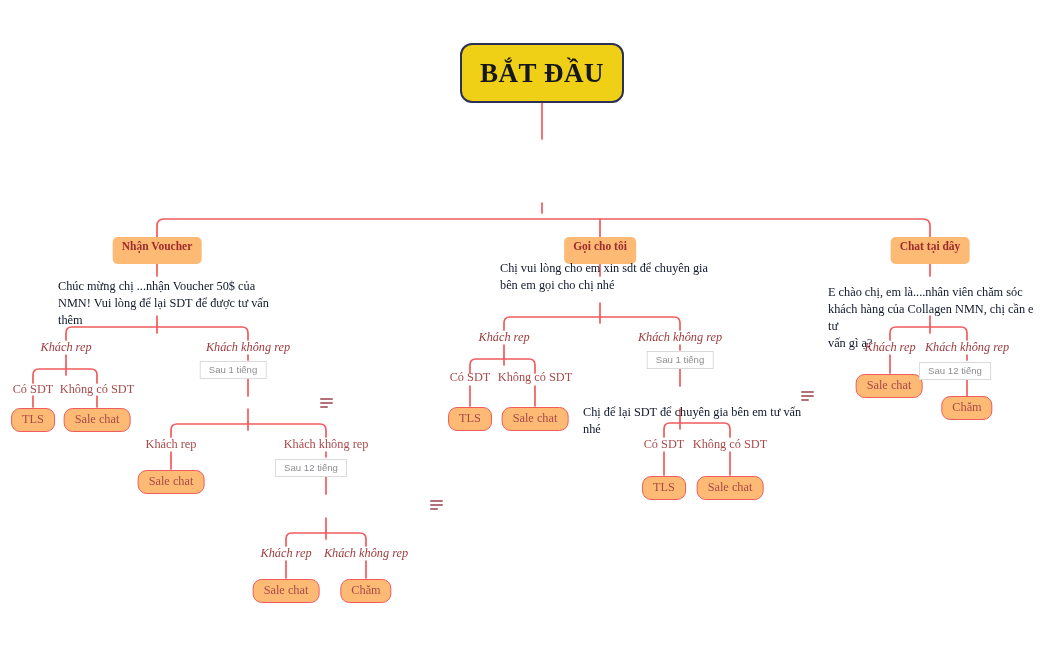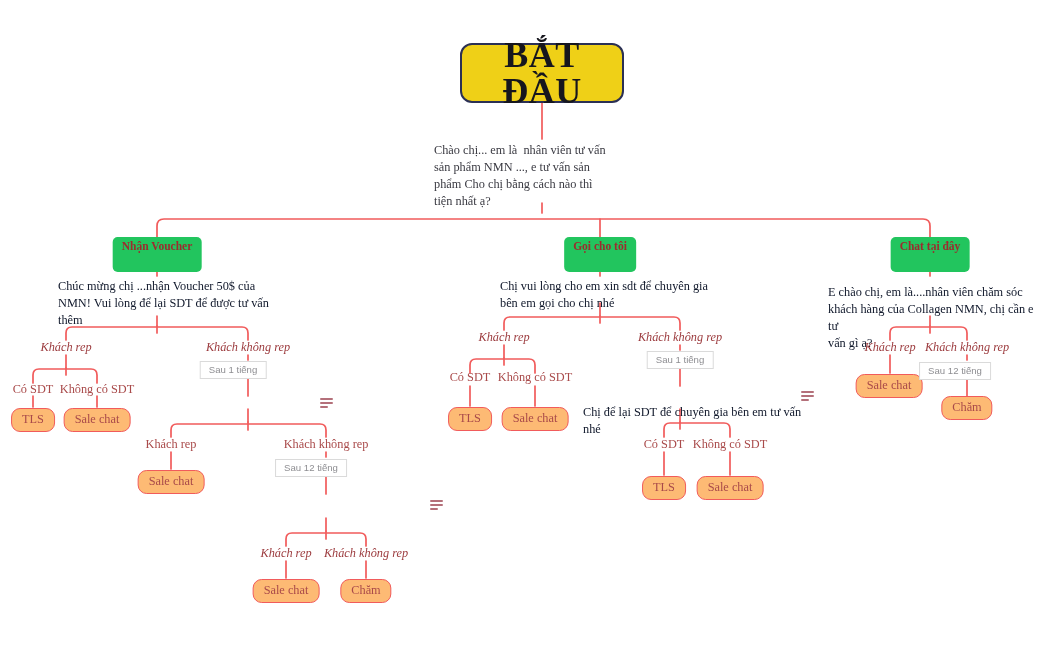--- a/index.html
+++ b/index.html
@@ -31,21 +31,21 @@
     box-sizing: border-box;
   }
 
   
   .start-node {
     background: #EFD017;
     border: 2px solid #2B3054;
     border-radius: 12px;
     color: #16161d;
     font-weight: bold;
-    font-size: 36px;
+    font-size: 27px;
     letter-spacing: 0.5px;
     text-align: center;
     line-height: 1;
     display: flex;
     align-items: center;
     justify-content: center;
   }
 
   
   .msg {
@@ -54,26 +54,26 @@
     line-height: 1.38;
     text-align: left;
     white-space: pre-wrap;
   }
   .msg.red {
     color: #0f172a;
   }
 
   
   .branch-badge {
-    background: #22c55e;
+    background: #fdba74;
     border-radius: 5px;
     color: #9C2B2E;
     font-weight: bold;
     font-size: 11.5px;
-    padding: 3px 9px 20px 9px;
+    padding: 3px 9px 12px 9px;
     display: inline-block;
     white-space: nowrap;
   }
 
   
   .cond {
     color: #9C3B3E;
     font-style: italic;
     font-size: 12.3px;
     white-space: nowrap;
@@ -201,24 +201,20 @@
 
       <path d="M967,355 L967,360"></path>
       <path d="M967,375 L967,396"></path>
     </g>
   </svg>
 
   <div class="node start-node" style="left:460px; top:43px; width:164px; height:60px;">
     <span>BẮT ĐẦU</span>
   </div>
 
-  <div class="node msg" style="left:434px; top:142px; width:260px;">Chào chị... em là  nhân viên tư vấn
-sản phẩm NMN ..., e tư vấn sản
-phẩm Cho chị bằng cách nào thì
-tiện nhất ạ?</div>
 
   <div class="node" style="left:157px; top:236px; transform:translateX(-50%);">
     <span class="branch-badge">Nhận Voucher</span>
   </div>
 
   <div class="node msg red" style="left:58px; top:278px; width:240px;">Chúc mừng chị ...nhận Voucher 50$ của
 NMN! Vui lòng để lại SDT để được tư vấn
 thêm</div>
 
   <div class="node cond" style="left:66px; top:340px; transform:translateX(-50%);">Khách rep</div>
@@ -268,21 +264,21 @@
     <span class="term-box">Sale chat</span>
   </div>
   <div class="node" style="left:366px; top:579px; transform:translateX(-50%);">
     <span class="term-box">Chăm</span>
   </div>
 
   <div class="node" style="left:600px; top:236px; transform:translateX(-50%);">
     <span class="branch-badge">Gọi cho tôi</span>
   </div>
 
-  <div class="node msg red" style="left:500px; top:278px; width:240px;">Chị vui lòng cho em xin sdt để chuyên gia
+  <div class="node msg red" style="left:500px; top:260px; width:240px;">Chị vui lòng cho em xin sdt để chuyên gia
 bên em gọi cho chị nhé</div>
 
   <div class="node cond" style="left:504px; top:330px; transform:translateX(-50%);">Khách rep</div>
 
   <div class="node cond-plain" style="left:470px; top:370px; transform:translateX(-50%);">Có SDT</div>
   <div class="node cond-plain" style="left:535px; top:370px; transform:translateX(-50%);">Không có SDT</div>
 
   <div class="node" style="left:470px; top:407px; transform:translateX(-50%);">
     <span class="term-box">TLS</span>
   </div>

